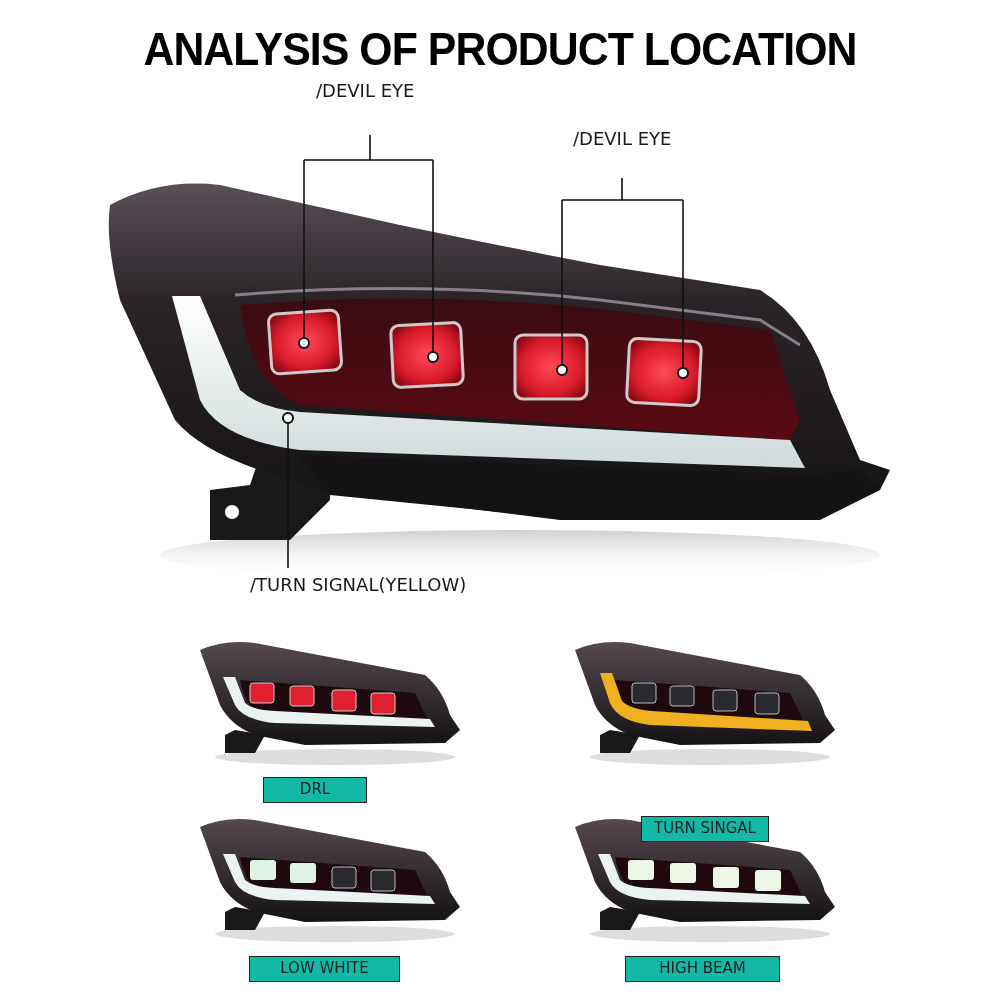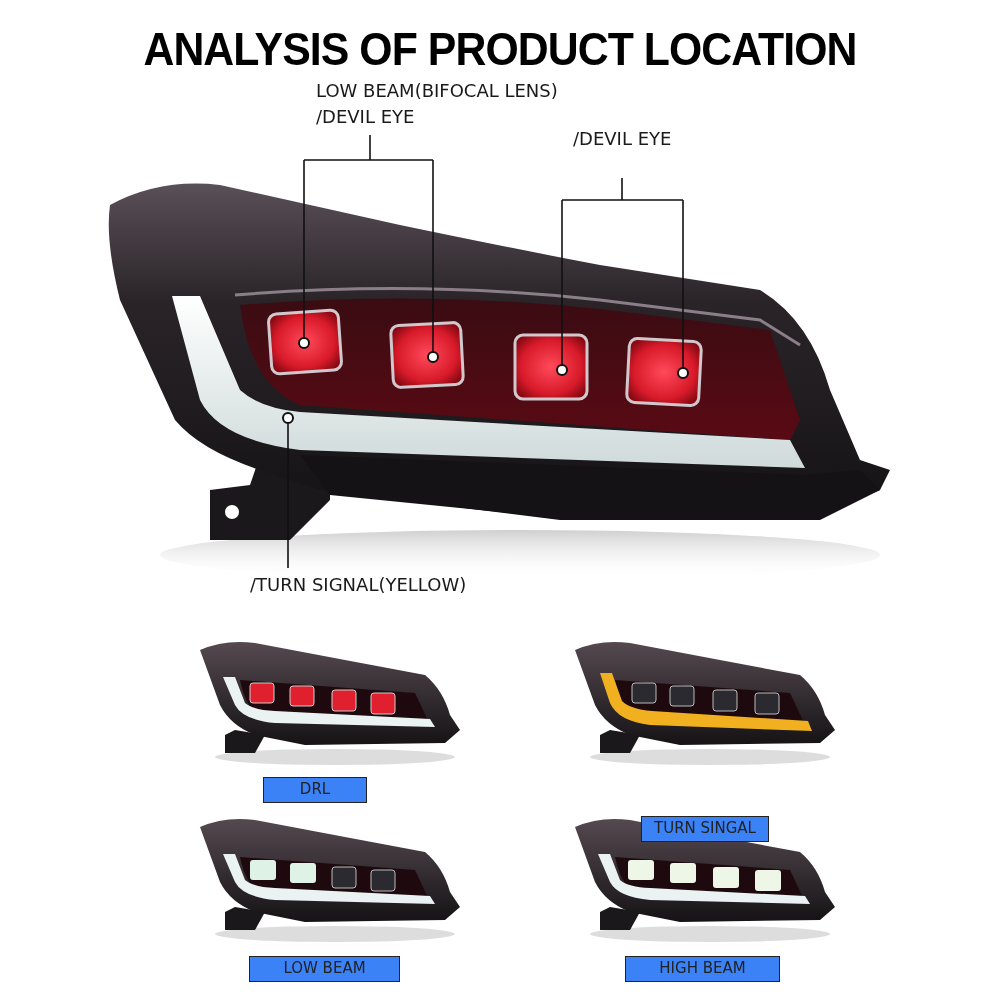--- a/index.html
+++ b/index.html
@@ -1,29 +1,28 @@
 <!DOCTYPE html>
 <html><head>
 <meta charset="utf-8">
 <style>
   html,body{margin:0;padding:0;background:#fff;}
   body{width:1000px;height:1000px;position:relative;overflow:hidden;font-family:"DejaVu Sans","Liberation Sans",sans-serif;color:#111;}
   .title{position:absolute;left:0;top:22px;width:1000px;text-align:center;font-family:"Liberation Sans",sans-serif;font-weight:bold;font-size:46px;letter-spacing:-1px;color:#000;transform:scaleX(0.93);}
   .label{position:absolute;font-family:"DejaVu Sans",sans-serif;font-size:18px;line-height:26px;color:#1a1a1a;white-space:nowrap;}
   .label span{display:block;}
   svg.art{position:absolute;left:0;top:0;}
-  .caption{position:absolute;border:1.5px solid #222;background:#3b82f6;font-family:"DejaVu Sans",sans-serif;font-size:15px;text-align:center;line-height:22px;color:#222;}
+  .caption{position:absolute;border:1.5px solid #222;background:#14b8a6;font-family:"DejaVu Sans",sans-serif;font-size:15px;text-align:center;line-height:22px;color:#222;}
 </style>
 </head>
 <body>
 
 <div class="title">ANALYSIS OF PRODUCT LOCATION</div>
 
 <div class="label" style="left:316px;top:78px;">
-  <span>LOW BEAM(BIFOCAL LENS)</span>
   <span>/DEVIL EYE</span>
 </div>
 <div class="label" style="left:573px;top:126px;">
   <span>/DEVIL EYE</span>
 </div>
 <div class="label" style="left:250px;top:572px;">
   <span>/TURN SIGNAL(YELLOW)</span>
 </div>
 
 <svg class="art" width="1000" height="1000" viewBox="0 0 1000 1000">
@@ -142,14 +141,14 @@
     <path d="M28 42 L40 42 L50 68 Q58 75 80 76 L235 84 L240 92 L80 88 Q48 85 40 70 Z" fill="#eaf2f2"></path>
     <rect x="58" y="48" width="26" height="20" rx="3" fill="#eef6e8"></rect>
     <rect x="100" y="51" width="26" height="20" rx="3" fill="#eef6e8"></rect>
     <rect x="143" y="55" width="26" height="21" rx="3" fill="#eef6e8"></rect>
     <rect x="185" y="58" width="26" height="21" rx="3" fill="#eef6e8"></rect>
   </g>
 </svg>
 
 <div class="caption" style="left:263px;top:777px;width:102px;height:24px;">DRL</div>
 <div class="caption" style="left:641px;top:816px;width:126px;height:24px;">TURN SINGAL</div>
-<div class="caption" style="left:249px;top:956px;width:149px;height:24px;">LOW BEAM</div>
+<div class="caption" style="left:249px;top:956px;width:149px;height:24px;">LOW WHITE</div>
 <div class="caption" style="left:625px;top:956px;width:153px;height:24px;">HIGH BEAM</div>
 
 </body></html>

